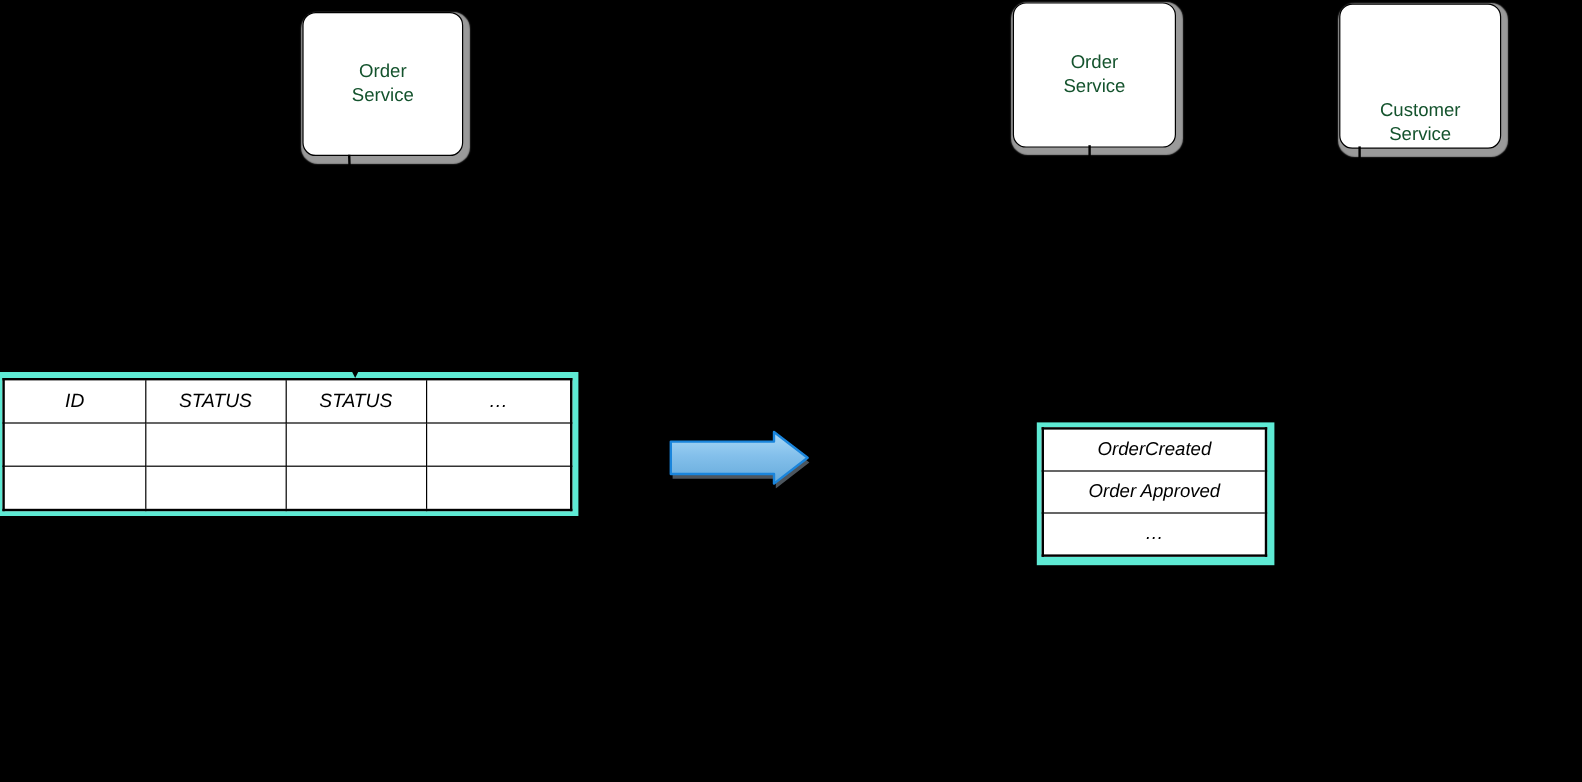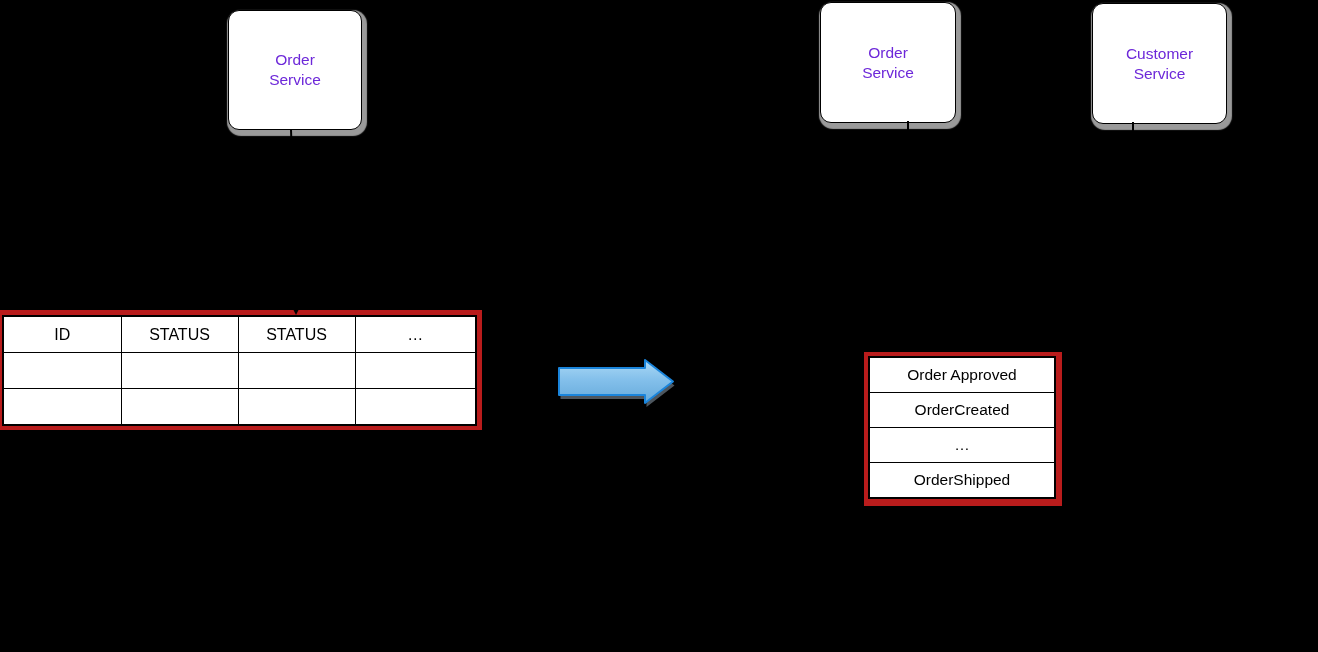--- a/index.html
+++ b/index.html
@@ -17,32 +17,33 @@
     position: absolute;
     box-sizing: border-box;
     background: #ffffff;
     border: 1.5px solid #000000;
     border-radius: 11px;
     box-shadow: 2px 3px 1px 3px #9a9a9a;
     display: flex;
     align-items: center;
     justify-content: center;
     text-align: center;
-    color: #6d28d9;
+    color: #14532d;
     font-size: 15.5px;
     line-height: 1.28;
     z-index: 2;
+    margin-left: 24px;
   }
   #box-order-left   { left: 228px;  top: 10px; width: 134px; height: 120px; }
   #box-order-right  { left: 820px;  top: 2px;  width: 136px; height: 121px; }
-  #box-customer     { left: 1092px; top: 3px;  width: 135px; height: 121px; }
+  #box-customer     { left: 1092px; top: 3px;  width: 135px; height: 121px; align-items: flex-end; }
   .service-box span { display: block; }
 
   
-  .shadow-wrap { position: absolute; background: #b91c1c; z-index: 1; }
+  .shadow-wrap { position: absolute; background: #5eead4; z-index: 1; font-style: italic; }
   #order-table-wrap { left: 0;     top: 310px; padding: 5px 5px 4px 2px; }
   #event-table-wrap { left: 864px; top: 352px; padding: 4px 6px 7px 4px; }
 
   table {
     border-collapse: collapse;
     background: #ffffff;
     table-layout: fixed;
   }
   td {
     border: 1.5px solid #000000;
@@ -141,30 +142,27 @@
       </linearGradient>
     </defs>
     <polygon id="arrow-shadow" points="3,11 89,11 89,3 117,24.5 89,46 89,38 3,38" transform="translate(1.5,4)" fill="#4d565e"></polygon>
     <polygon id="arrow-body" points="3,11 89,11 89,3 117,24.5 89,46 89,38 3,38" fill="url(#arrow-gradient)" stroke="#1a85dc" stroke-width="2" stroke-linejoin="round"></polygon>
   </svg>
 
   <div class="shadow-wrap" id="event-table-wrap">
     <table id="event-table">
       <tbody>
           <tr>
+        <td>OrderCreated</td>
+      </tr>
+      <tr>
         <td>Order Approved</td>
       </tr>
       <tr>
-        <td>OrderCreated</td>
-      </tr>
-      <tr>
         <td>…</td>
-      </tr>
-      <tr>
-        <td>OrderShipped</td>
       </tr>
     </tbody>
       </table>
   </div>
 
   <svg id="connectors" width="1318" height="652" viewBox="0 0 1318 652">
     <line x1="291" y1="129" x2="296" y2="304" stroke="#000000" stroke-width="2"></line>
     <polygon points="290,303 302,303 296,315" fill="#000000"></polygon>
     <line x1="908" y1="121" x2="908" y2="131" stroke="#000000" stroke-width="2"></line>
     <line x1="1133" y1="122" x2="1133" y2="132" stroke="#000000" stroke-width="2"></line>

